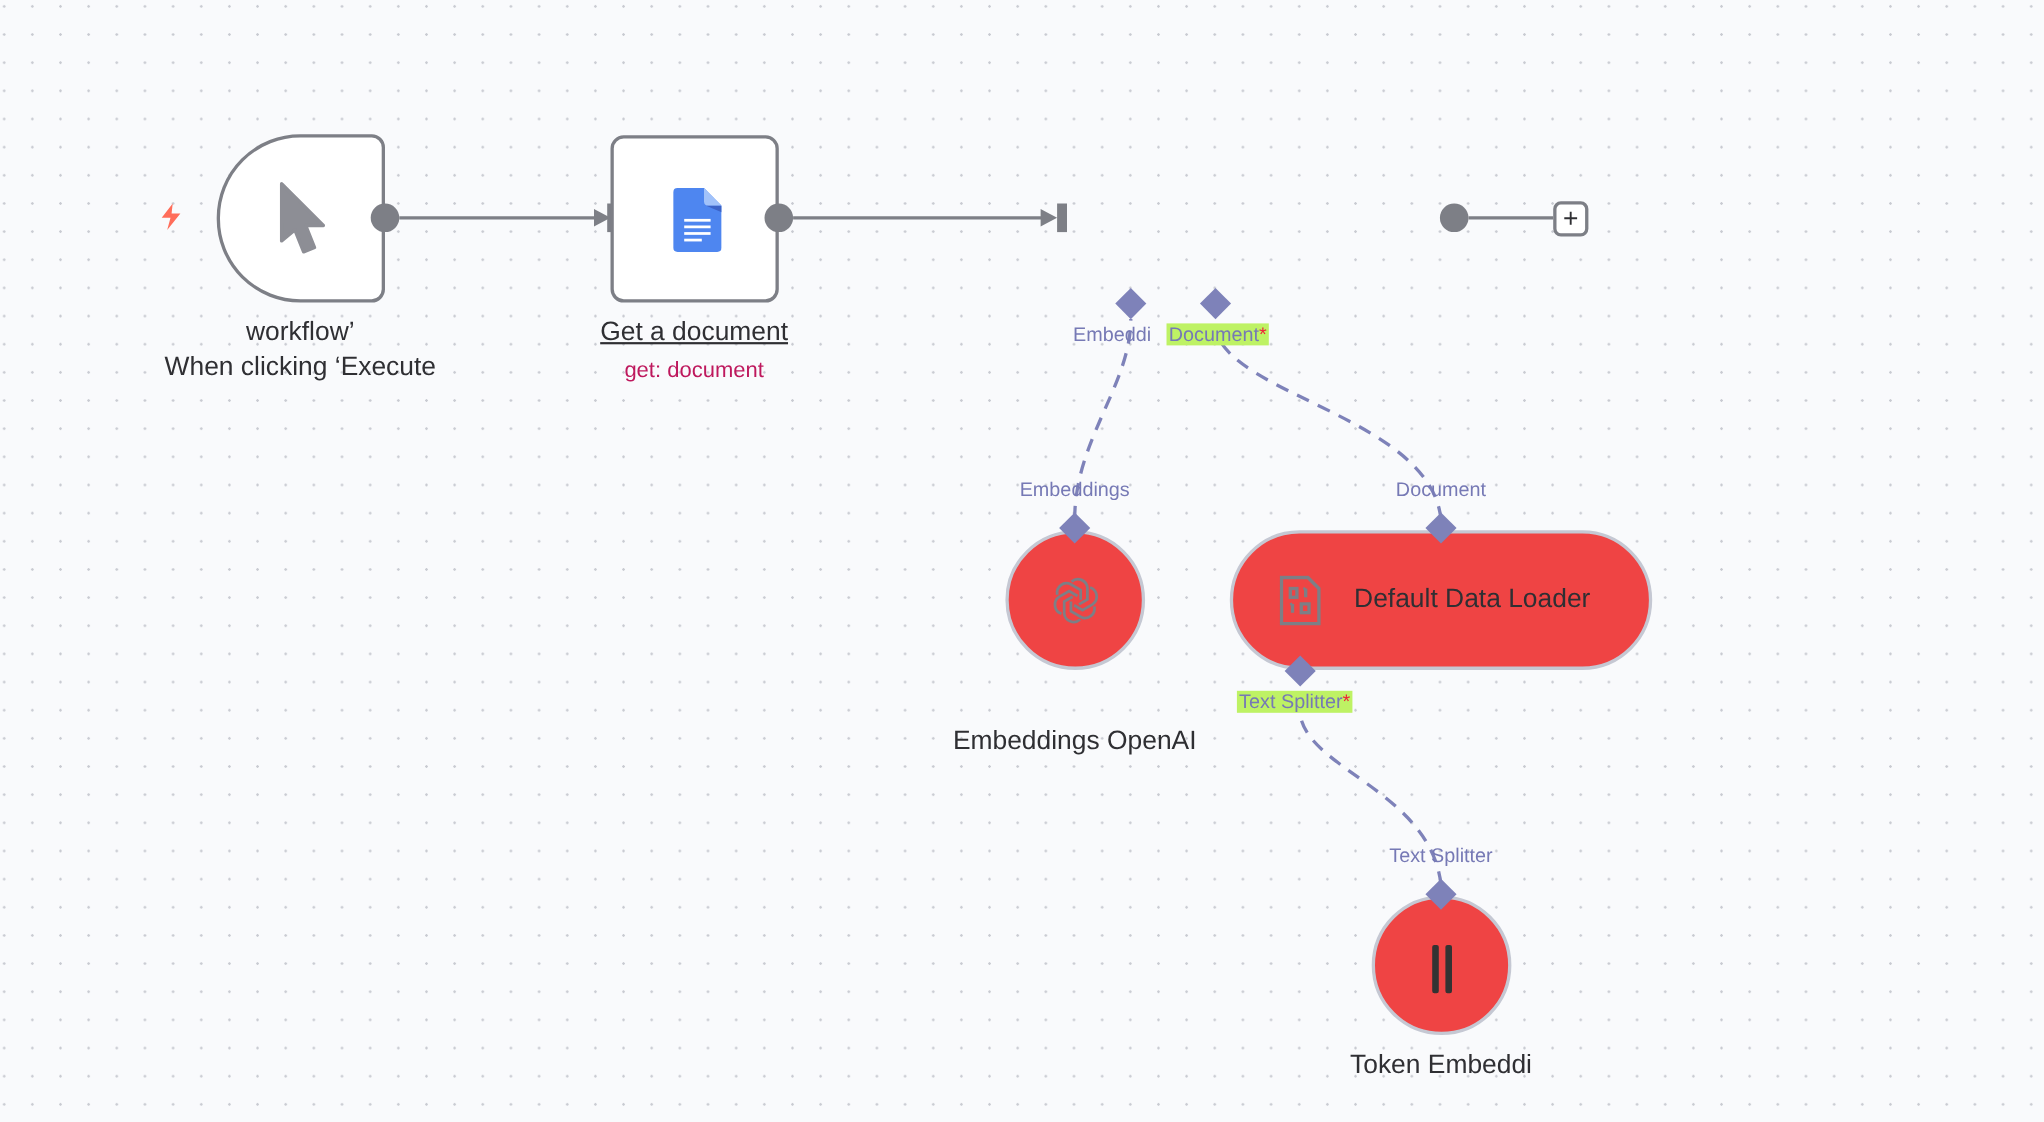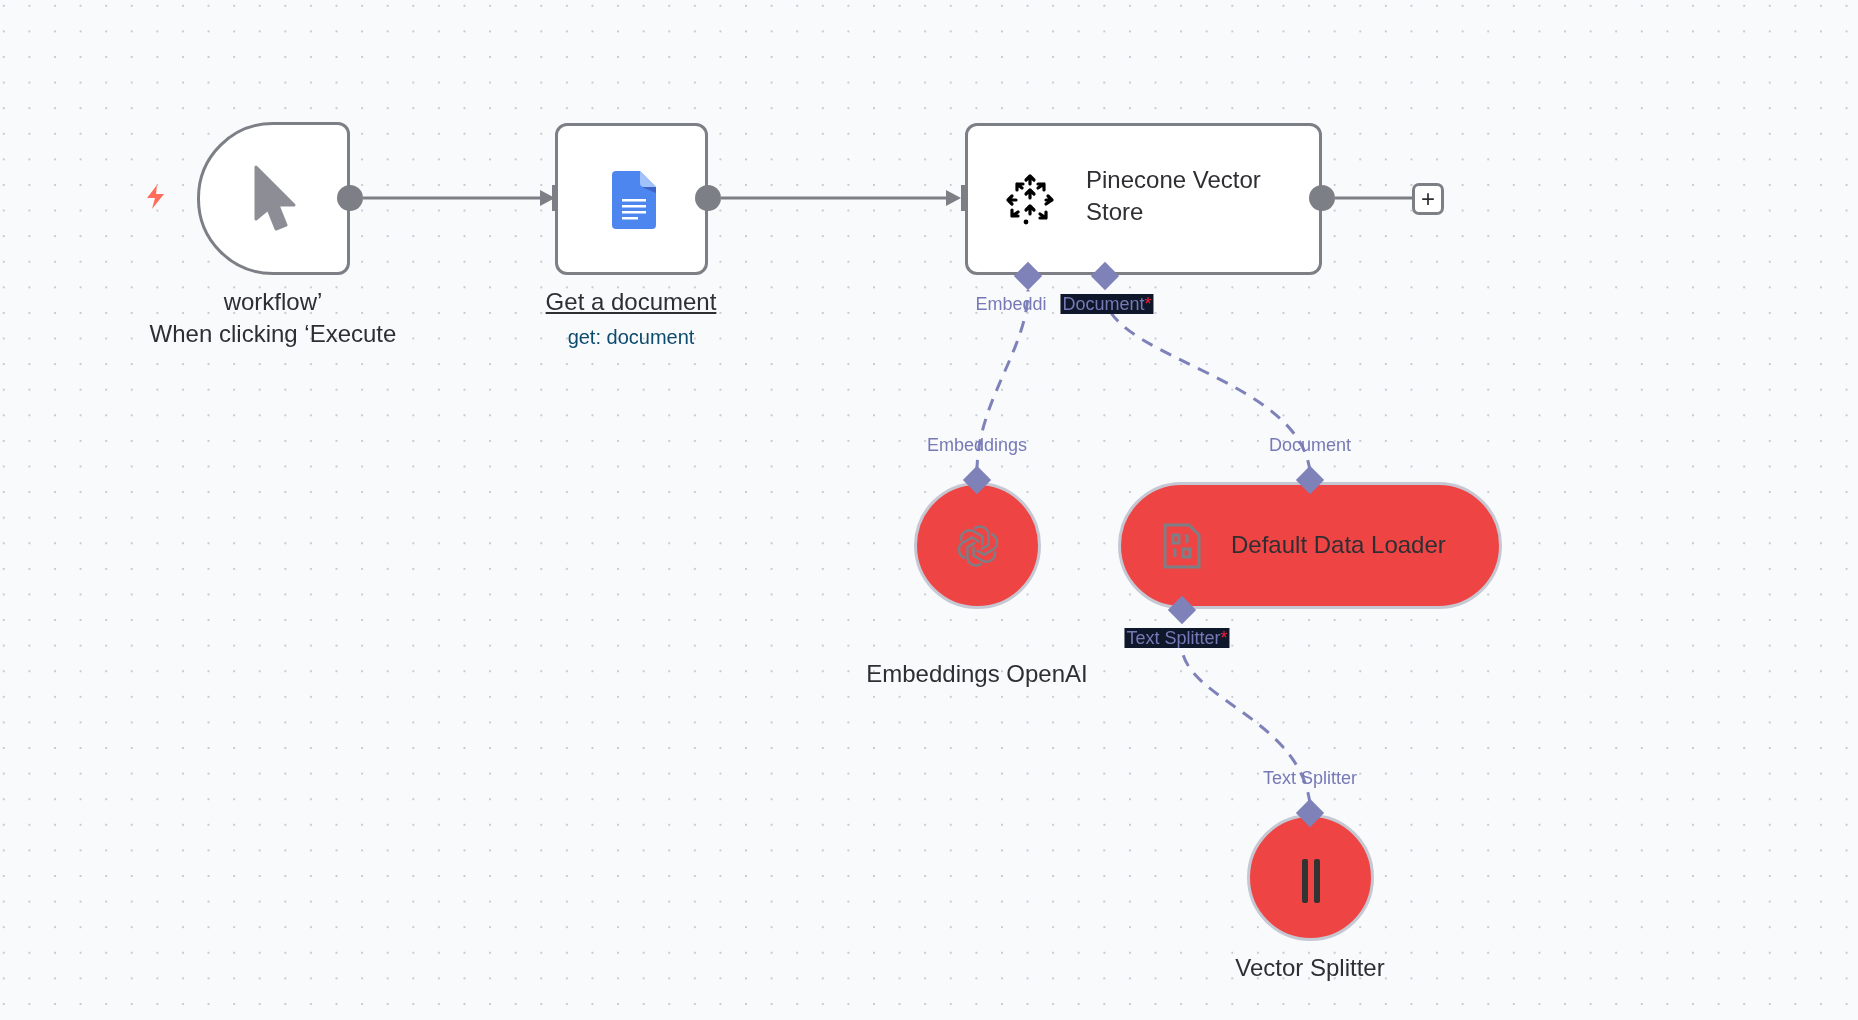--- a/index.html
+++ b/index.html
@@ -22,28 +22,28 @@
   .node-openai { left: 914px; top: 482px; width: 127px; height: 127px; border-radius: 50%; }
   .node-loader { left: 1118px; top: 482px; width: 384px; height: 127px; border-radius: 64px; }
   .node-token { left: 1247px; top: 814px; width: 127px; height: 127px; border-radius: 50%; }
 
   .icon { position: absolute; display: block; }
 
   .node-title {
     position: absolute; color: #2f2f33; font-size: 24px; text-align: center; line-height: 32px;
     white-space: nowrap; transform: translateX(-50%);
   }
-  .node-subtitle { position: absolute; color: #0c4a6e; font-size: 20px; transform: translateX(-50%); white-space: nowrap; }
+  .node-subtitle { position: absolute; color: #be185d; font-size: 20px; transform: translateX(-50%); white-space: nowrap; }
   .inline-title { position: absolute; color: #2f2f33; font-size: 24px; line-height: 32px; }
 
   .port-label {
     position: absolute; color: #7679b5; font-size: 18px; white-space: nowrap; line-height: 20px;
     transform: translateX(-50%);
   }
-  .port-label.bg { background: #0f172a; }
+  .port-label.bg { background: #bef264; }
   .req { color: #f0203a; }
 
   .handle-out { position: absolute; width: 26px; height: 26px; border-radius: 50%; background: #7d7f86; }
   .handle-in { position: absolute; width: 9px; height: 26px; background: #7d7f86; }
 
   .diamond { position: absolute; width: 20px; height: 20px; background: #7e82b9; transform: rotate(45deg); }
 
   .plus-btn {
     position: absolute; left: 1412px; top: 183px; width: 32px; height: 32px; box-sizing: border-box;
     border: 3px solid #7d7f86; border-radius: 7px; background: #fff;
@@ -104,40 +104,20 @@
         <rect x="10" y="40" width="24" height="2.5" fill="#fff"></rect>
         <rect x="10" y="46" width="16" height="2.5" fill="#fff"></rect>
       </svg>
     </span>
   </div>
   <div class="handle-out" style="left:695px; top:185px;"></div>
   <div class="node-title" style="left:631px; top:286px;text-decoration:underline;">Get a document</div>
   <div class="node-subtitle" style="left:631px; top:326px;">get: document</div>
 
   <div class="handle-in" style="left:961px; top:185px;"></div>
-  <div class="node node-pinecone">
-    <span class="icon" style="left:36px; top:46px;">
-      <svg width="52" height="56" viewBox="0 0 52 56" fill="none" stroke="#000" stroke-width="3.2" stroke-linecap="round" stroke-linejoin="round">
-        <path d="M26 4 V12 M22 8 L26 4 L30 8"></path>
-        <path d="M13 12 L18 16 M13 12 V18 M13 12 H19"></path>
-        <path d="M40 12 L34 16 M40 12 V18 M40 12 H34"></path>
-        <path d="M26 18 V26 M22 22 L26 18 L30 22"></path>
-        <path d="M4 28 H12 M4 28 L8 24 M4 28 L8 32"></path>
-        <path d="M48 28 L42 32 M48 28 L44 24 M48 28 L42 28"></path>
-        <path d="M26 34 V42 M22 38 L26 34 L30 38"></path>
-        <path d="M8 44 L14 40 M8 44 V38 M8 44 H14"></path>
-        <path d="M42 46 L36 42 M42 46 V40 M42 46 H36"></path>
-        <circle cx="22" cy="50" r="2.4" fill="#000" stroke="none"></circle>
-      </svg>
-    </span>
-    <div class="inline-title" style="left:118px; top:38px;">
-      <div>Pinecone Vector</div>
-      <div>Store</div>
-    </div>
-  </div>
   <div class="handle-out" style="left:1309px; top:185px;"></div>
   <div class="diamond" style="left:1018px; top:266px;"></div>
   <div class="diamond" style="left:1095px; top:266px;"></div>
   <div class="port-label" style="left:1011px; top:294px;text-align:right;">Embeddi</div>
   <div class="port-label bg" style="left:1107px; top:294px; padding:0 2px;">
     <span>Document</span><span class="req">*</span>
   </div>
 
   <div class="plus-btn">
     <span>+</span>
@@ -183,15 +163,15 @@
   <div class="port-label" style="left:1310px; top:768px;">Text Splitter</div>
   <div class="sub-node node-token">
     <span class="icon" style="left:50px; top:40px;">
       <svg width="22" height="48" viewBox="0 0 22 48">
           <rect x="2" y="2" width="6" height="44" rx="2" fill="#333"></rect>
           <rect x="14" y="2" width="6" height="44" rx="2" fill="#333"></rect>
         </svg>
     </span>
   </div>
   <div class="diamond" style="left:1300px; top:803px;"></div>
-  <div class="node-title" style="left:1310px; top:952px;">Vector Splitter</div>
+  <div class="node-title" style="left:1310px; top:952px;">Token Embeddi</div>
 
 </div>
 
 </body></html>

